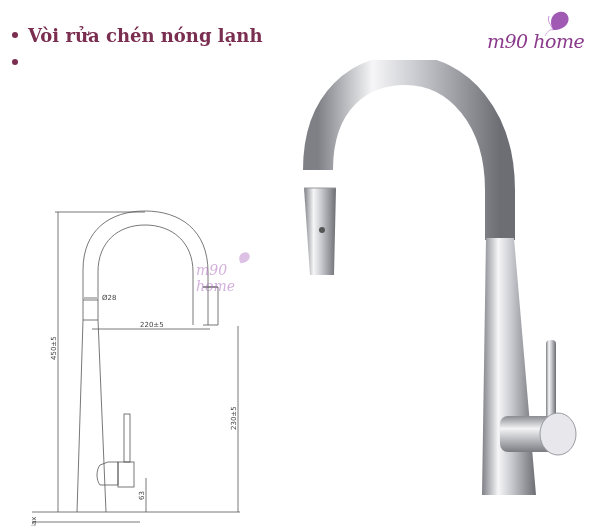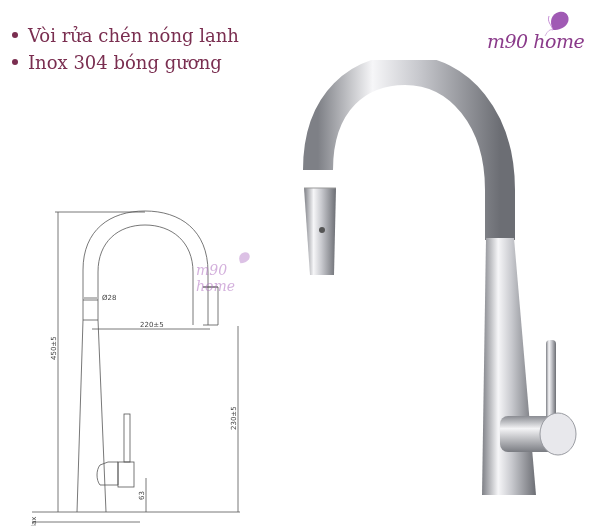--- a/index.html
+++ b/index.html
@@ -1,34 +1,34 @@
 <!DOCTYPE html>
 <html><head>
 <meta charset="utf-8">
 <style>
   * { margin:0; padding:0; box-sizing:border-box; }
   html, body { width:600px; height:526px; background:#ffffff; overflow:hidden; }
   body { position:relative; font-family:"DejaVu Serif", serif; }
   .features { position:absolute; left:12px; top:22px; list-style:none; }
-  .features li { color:#7a2e50; font-weight:normal; font-size:18px; line-height:27px; white-space:nowrap; }
+  .features li { color:#7a2e50; font-weight:bold; font-size:18px; line-height:27px; white-space:nowrap; }
   .features li .dot { display:inline-block; width:6px; height:6px; border-radius:50%; background:#7a2e50; margin-right:10px; vertical-align:middle; position:relative; top:-2px; }
   .logo { position:absolute; left:487px; top:8px; width:100px; height:50px; }
   .logo-text { position:absolute; left:0; top:22px; font-family:"DejaVu Serif", serif; font-style:italic; font-size:19px; color:#8a3a8a; letter-spacing:-0.5px; }
   .wm { position:absolute; left:196px; top:250px; width:70px; height:40px; opacity:0.55; }
   .wm-text { position:absolute; left:0; top:12px; font-family:"DejaVu Serif", serif; font-style:italic; font-size:14px; color:#b070c0; }
   .drawing { position:absolute; left:0; top:200px; }
   .photo { position:absolute; left:300px; top:60px; }
   .dim-label { font-family:"DejaVu Sans", sans-serif; font-size:7px; fill:#444; }
 </style>
 </head>
 <body>
 
 <ul class="features">
   <li><span class="dot"></span><span>Vòi rửa chén nóng lạnh</span></li>
-  <li><span class="dot"></span><span>Inox 304 bóng gương</span></li>
+  <li><span class="dot"></span></li>
 </ul>
 
 <div class="logo">
   <svg width="40" height="30" style="position:absolute;left:52px;top:0;" viewBox="0 0 40 30">
     <path d="M14 22 C10 14, 12 6, 20 4 C28 2, 32 10, 28 16 C25 20, 20 22, 14 22 Z" fill="#a05ab4"></path>
     <path d="M14 22 C12 16, 8 14, 10 8" stroke="#c890d8" stroke-width="1" fill="none"></path>
     <path d="M6 28 Q10 20 14 22" stroke="#d6b2e0" stroke-width="1" fill="none"></path>
   </svg>
   <span class="logo-text">m90 home</span>
 </div>

